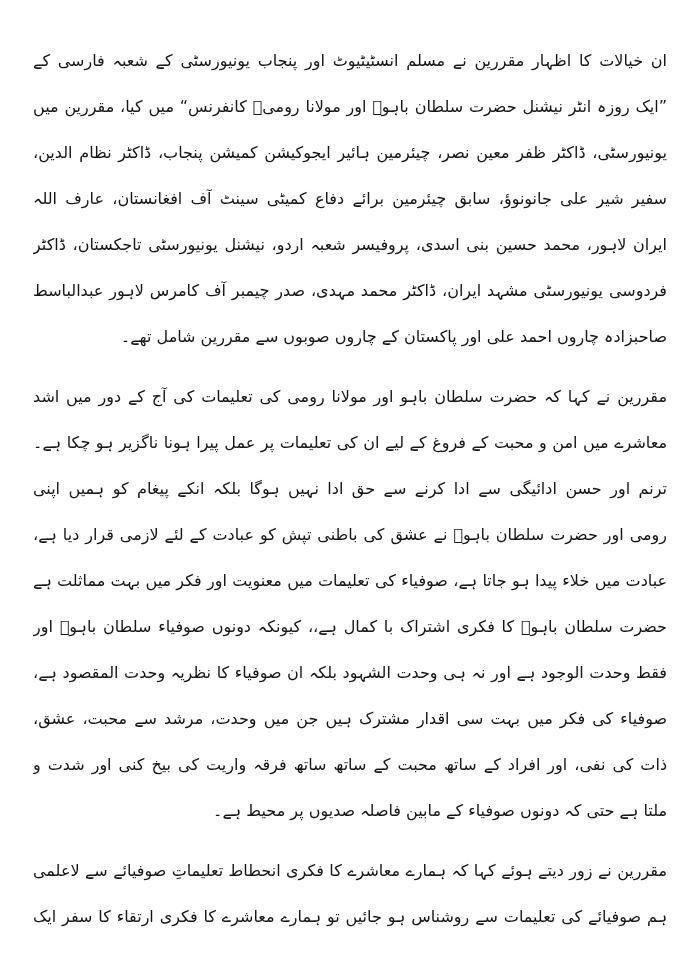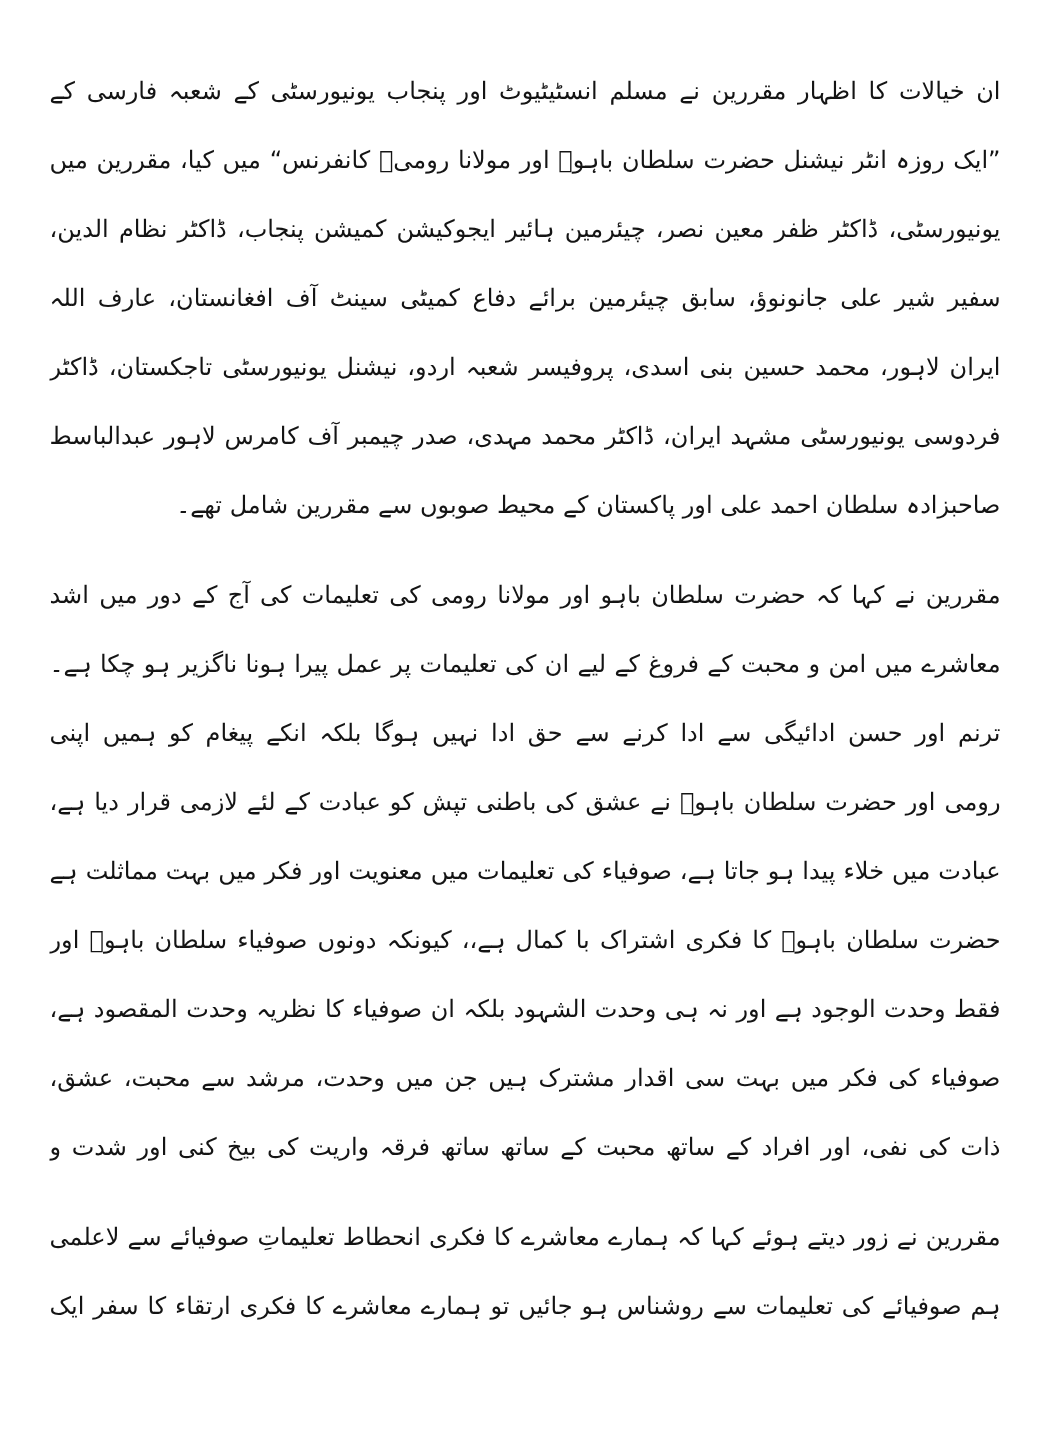--- a/index.html
+++ b/index.html
@@ -47,31 +47,32 @@
 
 <div class="page">
   <div class="text-block">
       <div class="para">
         <div class="line full">ان خیالات کا اظہار مقررین نے مسلم انسٹیٹیوٹ اور پنجاب یونیورسٹی کے شعبہ فارسی کے تعاون سے ہونے والی</div>
         <div class="line full">”ایک روزہ انٹر نیشنل حضرت سلطان باہوؒ اور مولانا رومیؒ کانفرنس“ میں کیا، مقررین میں وائس چانسلر پنجاب</div>
         <div class="line full">یونیورسٹی، ڈاکٹر ظفر معین نصر، چیئرمین ہائیر ایجوکیشن کمیشن پنجاب، ڈاکٹر نظام الدین، پاکستان میں تاجکستان کے</div>
         <div class="line full">سفیر شیر علی جانونوؤ، سابق چیئرمین برائے دفاع کمیٹی سینٹ آف افغانستان، عارف اللہ پشتون، قونصل جنرل</div>
         <div class="line full">ایران لاہور، محمد حسین بنی اسدی، پروفیسر شعبہ اردو، نیشنل یونیورسٹی تاجکستان، ڈاکٹر کیدار قربانوو، پروفیسر</div>
         <div class="line full">فردوسی یونیورسٹی مشہد ایران، ڈاکٹر محمد مہدی، صدر چیمبر آف کامرس لاہور عبدالباسط اور چیئرمین مسلم انسٹیٹیوٹ</div>
-        <div class="line last">صاحبزادہ سلطان احمد علی اور پاکستان کے محیط صوبوں سے مقررین شامل تھے۔</div>
+        <div class="line last">صاحبزادہ چاروں احمد علی اور پاکستان کے چاروں صوبوں سے مقررین شامل تھے۔</div>
       </div>
       <div class="para">
         <div class="line full">مقررین نے کہا کہ حضرت سلطان باہو اور مولانا رومی کی تعلیمات کی آج کے دور میں اشد ضرورت ہے۔</div>
         <div class="line full">معاشرے میں امن و محبت کے فروغ کے لیے ان کی تعلیمات پر عمل پیرا ہونا ناگزیر ہو چکا ہے۔ صوفیاء کے کلام کو</div>
         <div class="line full">ترنم اور حسن ادائیگی سے ادا کرنے سے حق ادا نہیں ہوگا بلکہ انکے پیغام کو ہمیں اپنی زندگیوں پر لاگو کرنا ہوگا۔ مولانا</div>
         <div class="line full">رومی اور حضرت سلطان باہوؒ نے عشق کی باطنی تپش کو عبادت کے لئے لازمی قرار دیا ہے، اگر عشق ناپید ہو تو</div>
         <div class="line full">عبادت میں خلاء پیدا ہو جاتا ہے، صوفیاء کی تعلیمات میں معنویت اور فکر میں بہت مماثلت ہے لیکن رومی اور</div>
         <div class="line full">حضرت سلطان باہوؒ کا فکری اشتراک با کمال ہے،، کیونکہ دونوں صوفیاء سلطان باہوؒ اور مولانا رومیؒ کا نظریہ نہ تو</div>
         <div class="line full">فقط وحدت الوجود ہے اور نہ ہی وحدت الشہود بلکہ ان صوفیاء کا نظریہ وحدت المقصود ہے، اس کے علاوہ دونوں</div>
         <div class="line full">صوفیاء کی فکر میں بہت سی اقدار مشترک ہیں جن میں وحدت، مرشد سے محبت، عشق، محبتِ رسول اللہﷺ ، اپنی</div>
         <div class="line full">ذات کی نفی، اور افراد کے ساتھ محبت کے ساتھ ساتھ فرقہ واریت کی بیخ کنی اور شدت و نفرت سے بیزاری کا درس</div>
+        <div class="line last">ملتا ہے حتی کہ دونوں صوفیاء کے مابین فاصلہ صدیوں پر محیط ہے۔</div>
       </div>
       <div class="para">
         <div class="line full">مقررین نے زور دیتے ہوئے کہا کہ ہمارے معاشرے کا فکری انحطاط تعلیماتِ صوفیائے سے لاعلمی کا نتیجہ ہے اگر</div>
         <div class="line full">ہم صوفیائے کی تعلیمات سے روشناس ہو جائیں تو ہمارے معاشرے کا فکری ارتقاء کا سفر ایک بار پھر منزل مقصود کی</div>
       </div>
     </div>
 </div>
 
 </body></html>

